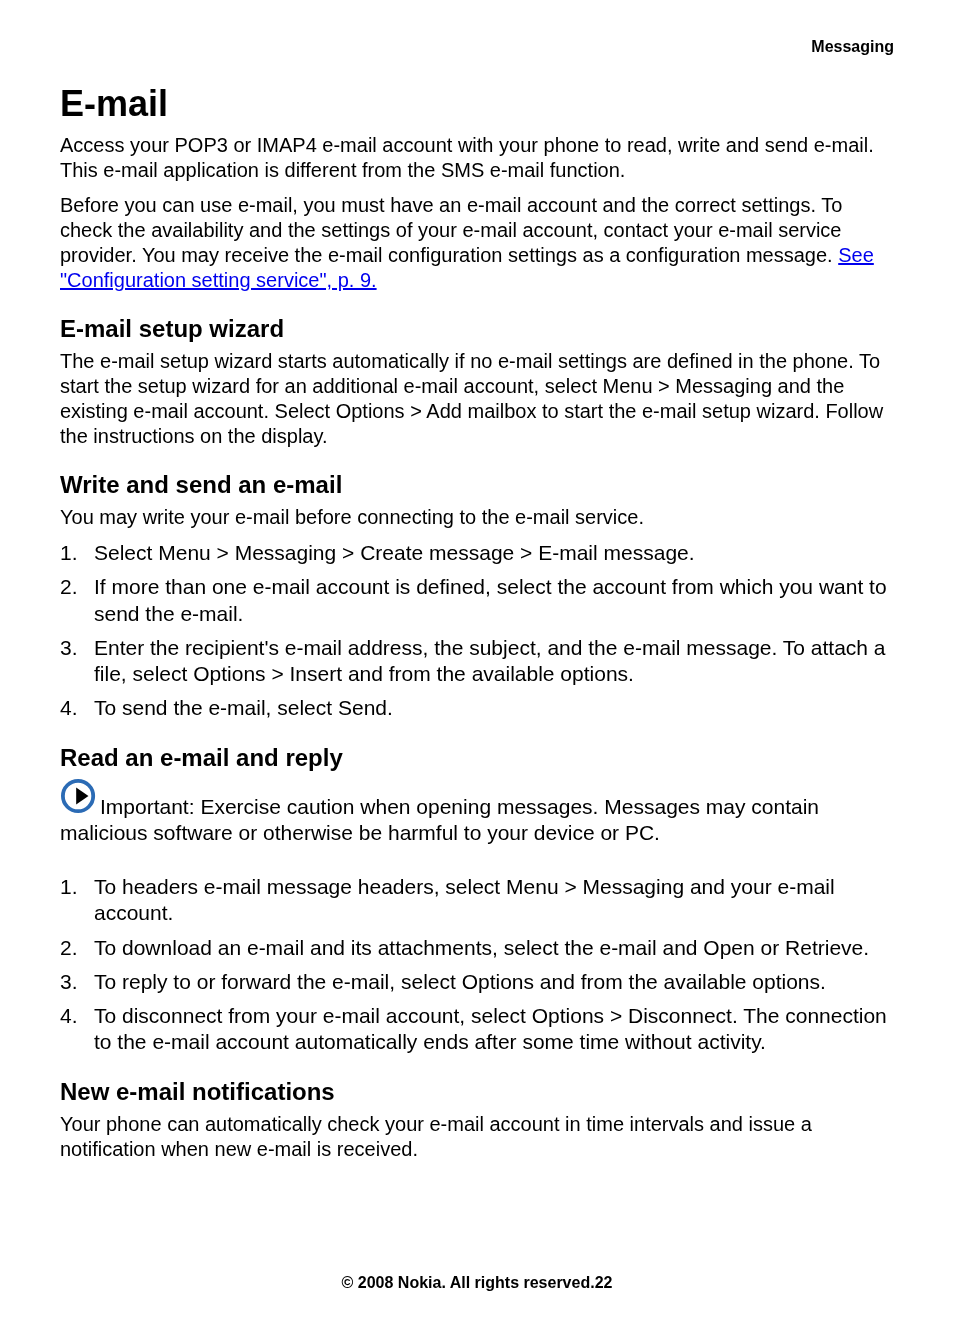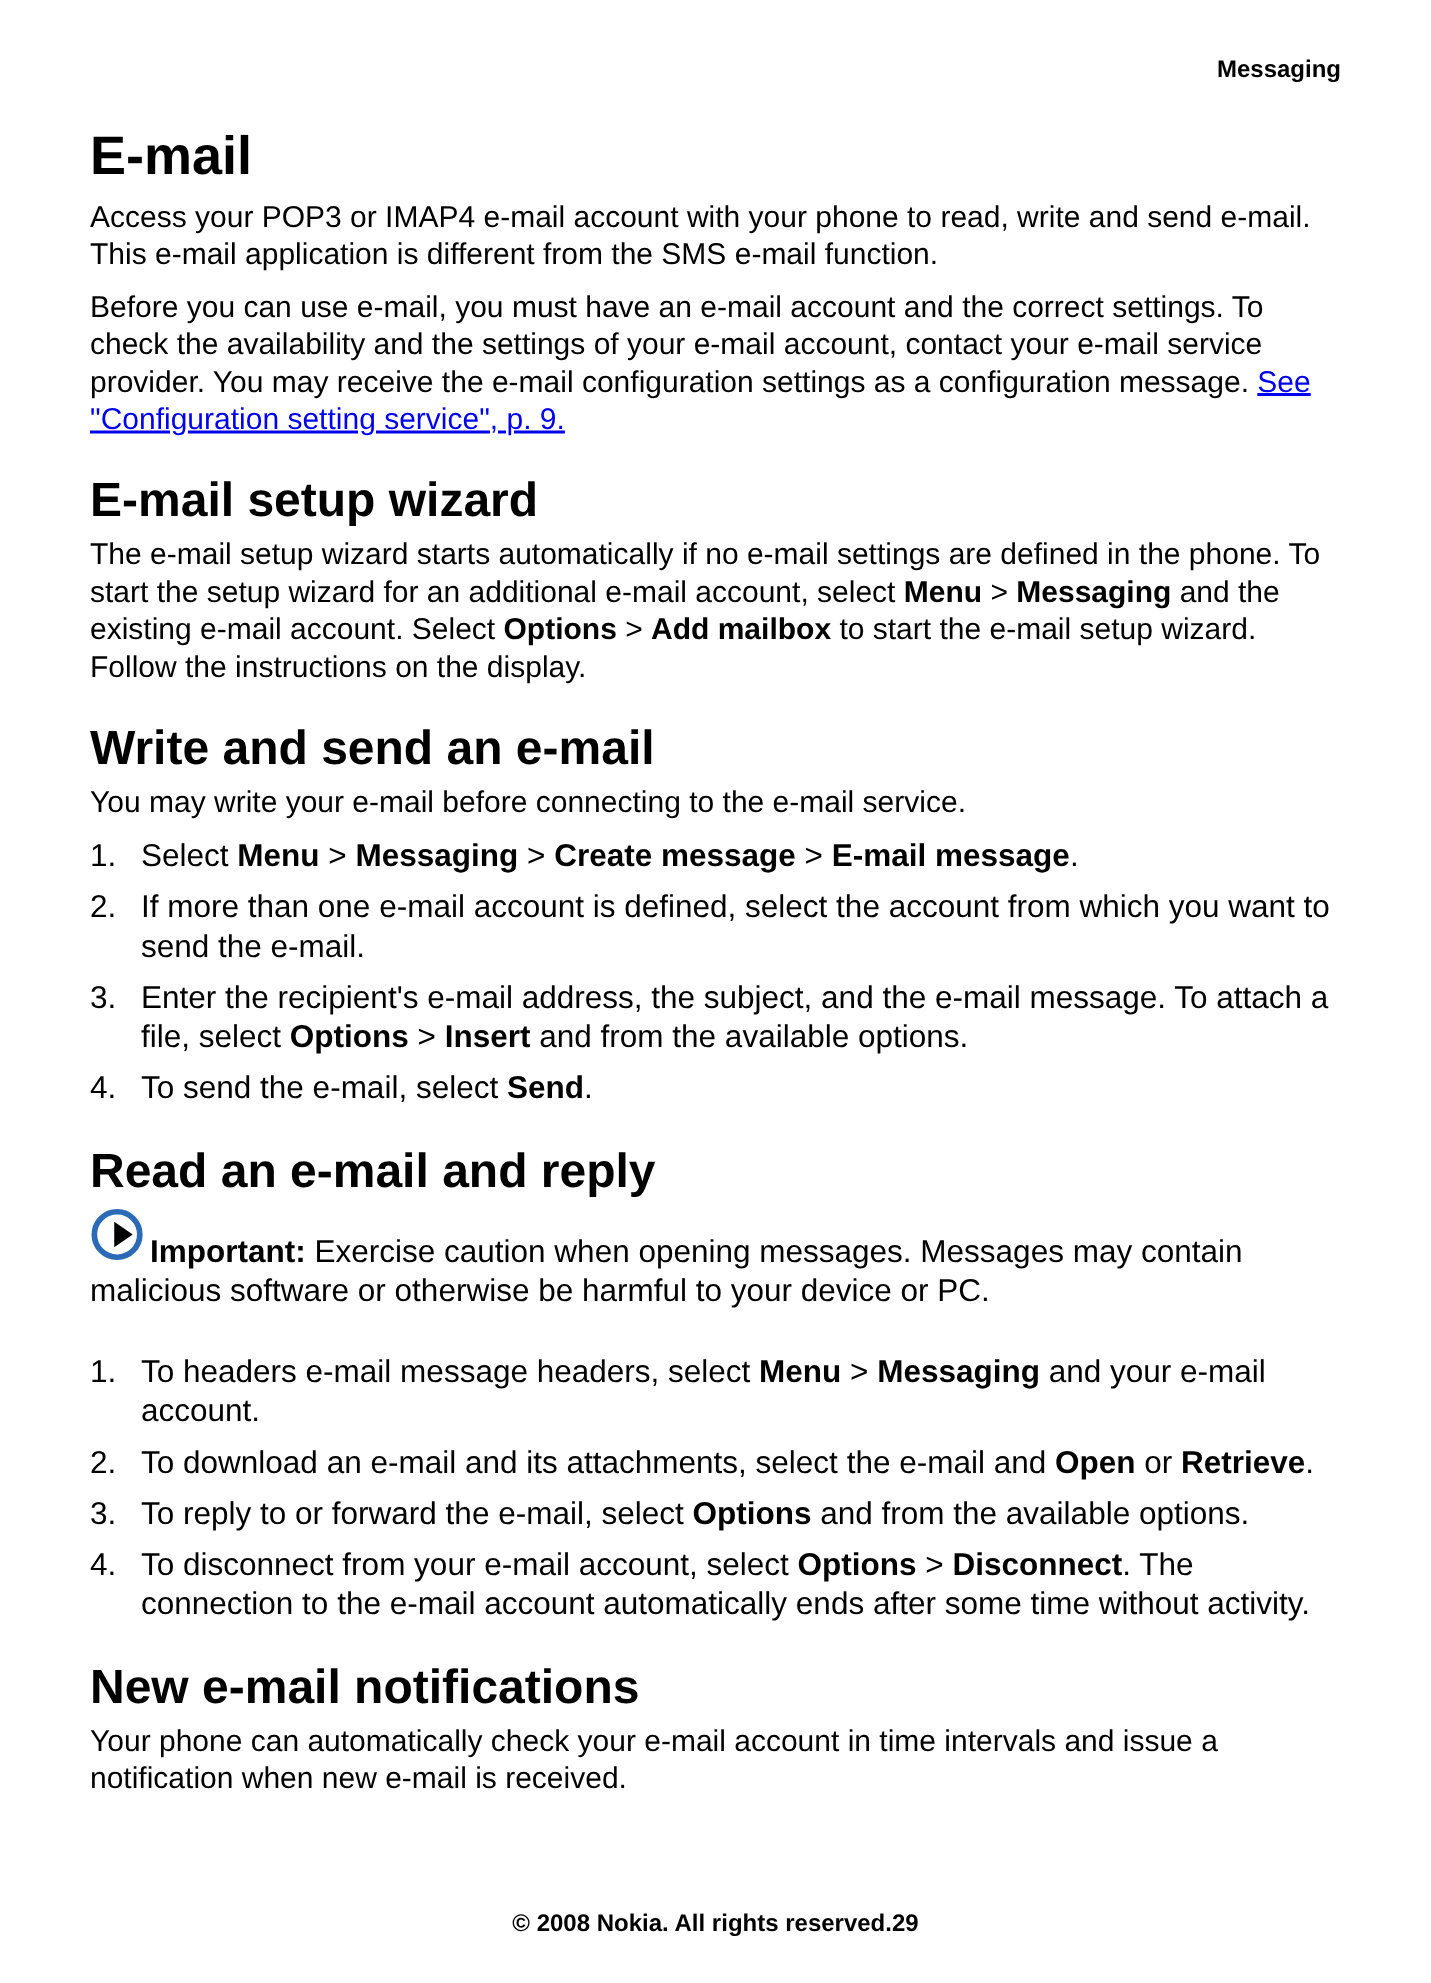--- a/index.html
+++ b/index.html
@@ -22,21 +22,21 @@
       font-weight: bold;
       font-size: 16px;
     }
     h1 {
       font-size: 36px;
       font-weight: bold;
       margin-top: 48px;
       margin-bottom: 8px;
     }
     h2 {
-      font-size: 32px;
+      font-size: 24px;
       font-weight: bold;
       margin-top: 22px;
       margin-bottom: 6px;
     }
     p {
       font-size: 20px;
       line-height: 1.25;
       margin-bottom: 10px;
     }
     a {
@@ -53,21 +53,21 @@
       line-height: 1.25;
       margin-bottom: 8px;
       padding-left: 34px;
       position: relative;
     }
     ol li .num {
       position: absolute;
       left: 0;
     }
     .bold {
-      font-weight: bold;
+      font-weight: normal;
     }
     .important-block {
       font-size: 21px;
       line-height: 1.25;
       margin-bottom: 28px;
       margin-top: 6px;
     }
     .important-icon {
       display: inline-block;
       vertical-align: bottom;
@@ -153,14 +153,14 @@
     <span class="num">4.</span>
     <span>To disconnect from your e-mail account, select </span><span class="bold">Options</span><span> &gt; </span><span class="bold">Disconnect</span><span>. The connection to the e-mail account automatically ends after some time without activity.</span>
   </li>
 </ol>
 
 <h2>New e-mail notifications</h2>
 <p>Your phone can automatically check your e-mail account in time intervals and issue a notification when new e-mail is received.</p>
 
 <div class="footer">
   <span>© 2008 Nokia. All rights reserved.</span>
-  <span>29</span>
+  <span>22</span>
 </div>
 
 </body></html>

